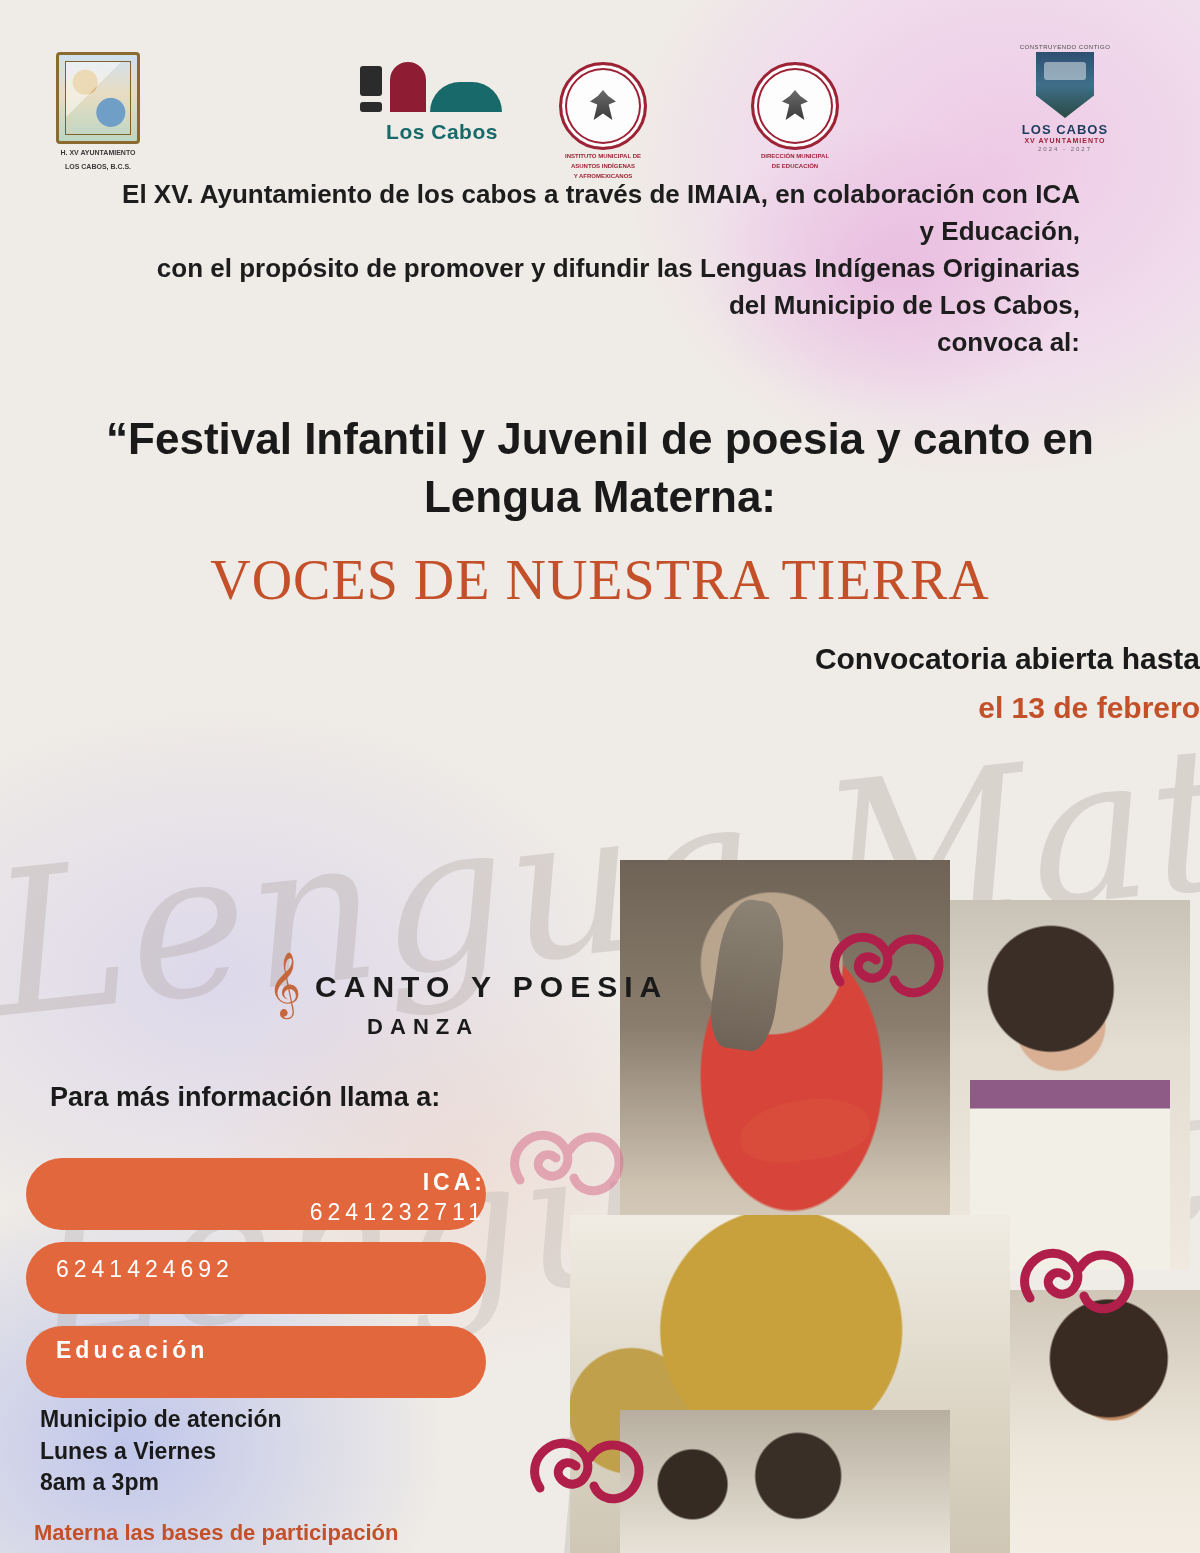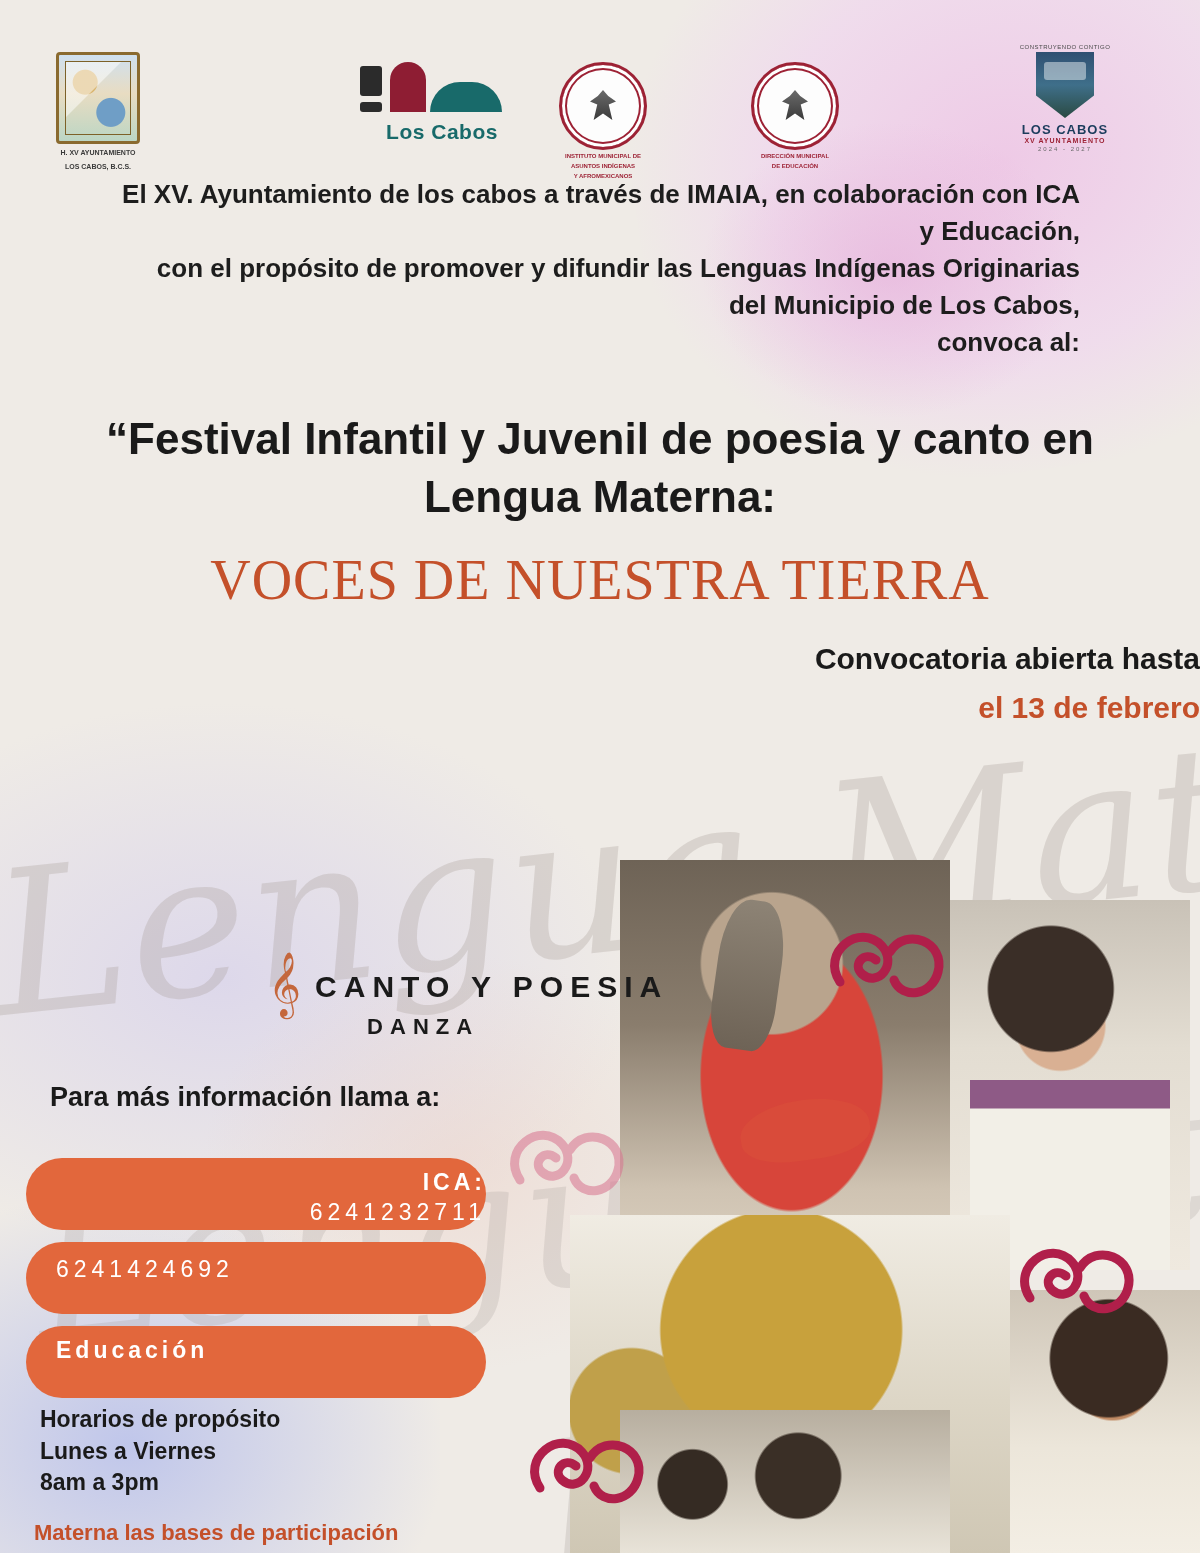--- a/index.html
+++ b/index.html
@@ -344,19 +344,19 @@
 
   <div class="pill pill-imaia">
     <div class="l2">6241424692</div>
   </div>
 
   <div class="pill pill-edu">
     <div class="l1">Educación</div>
   </div>
 
   <div class="hours">
-    <div>Horarios de propósito</div>
+    <div>Municipio de atención</div>
     <div>Lunes a Viernes</div>
     <div>8am a 3pm</div>
   </div>
 
   <div class="bases">Materna las bases de participación</div>
 </div>
 
 </body></html>

